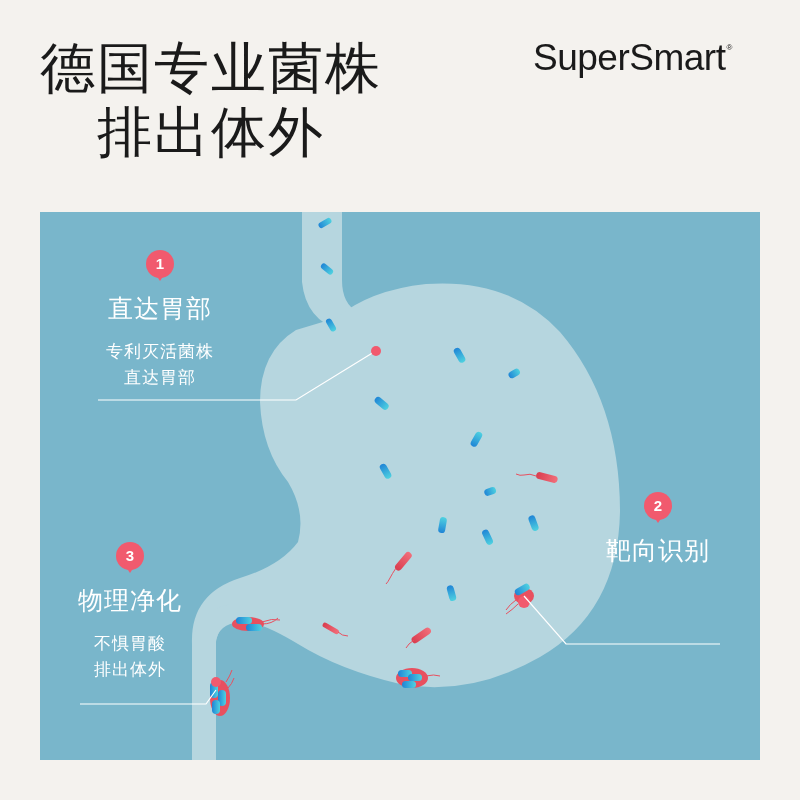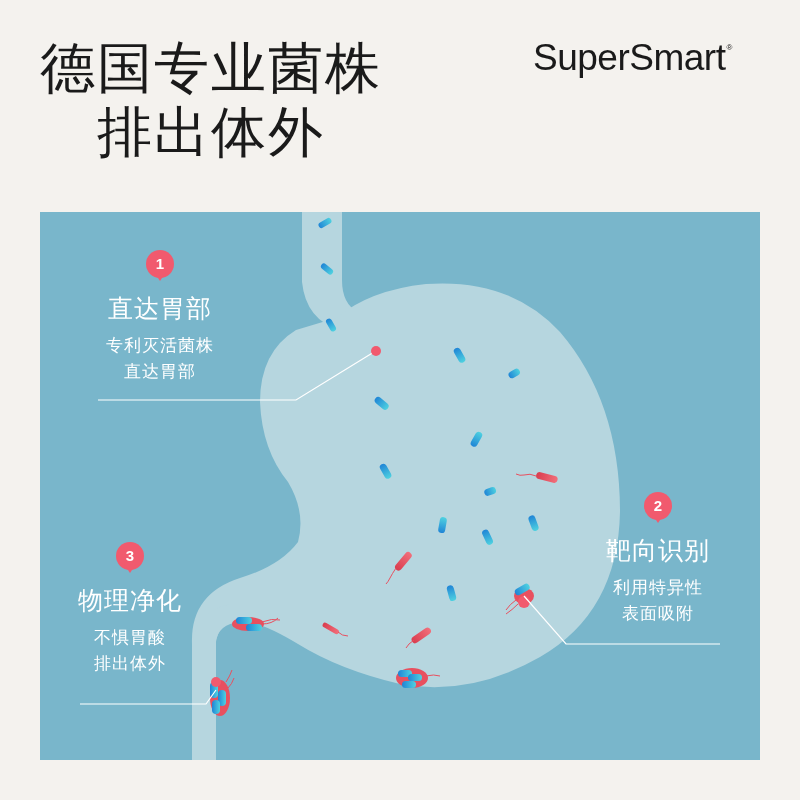--- a/index.html
+++ b/index.html
@@ -8,21 +8,21 @@
   .headline div{white-space:nowrap;text-align:center;}
   .brand{position:absolute;left:533px;top:37px;font-family:"Liberation Sans",sans-serif;font-size:37px;color:#1a1a1a;letter-spacing:-0.5px;}
   .brand sup{font-size:8px;vertical-align:top;position:relative;top:6px;margin-left:1px;}
   .panel{position:absolute;left:40px;top:212px;width:720px;height:548px;background:#79b6cb;overflow:hidden;}
   .panel svg.art{position:absolute;left:0;top:0;}
   .callout{position:absolute;text-align:center;color:#fff;width:200px;}
   .pin{width:28px;height:34px;margin:0 auto 8px;position:relative;}
   .pin .circle{width:28px;height:28px;border-radius:50%;background:#f15a6e;color:#fff;font-size:15px;font-weight:bold;line-height:28px;text-align:center;font-family:"Liberation Sans",sans-serif;}
   .pin .tip{position:absolute;left:8px;top:22px;width:0;height:0;border-left:6px solid transparent;border-right:6px solid transparent;border-top:9px solid #f15a6e;}
   .c-title{font-size:25px;line-height:34px;letter-spacing:1px;}
-  .c-sub{font-size:17px;line-height:26px;margin-top:6px;letter-spacing:1px;}
+  .c-sub{font-size:17px;line-height:26px;margin-top:12px;letter-spacing:1px;}
 </style>
 </head>
 <body>
 
 <div class="headline">
   <div>德国专业菌株</div>
   <div>排出体外</div>
 </div>
 
 <div class="brand"><span>SuperSmart</span><sup>®</sup></div>
@@ -123,24 +123,20 @@
       <div>直达胃部</div>
     </div>
   </div>
 
   <div class="callout" style="left:518px;top:280px;">
     <div class="pin">
         <div class="circle">2</div>
         <div class="tip"></div>
       </div>
     <div class="c-title">靶向识别</div>
-    <div class="c-sub">
-      <div>利用特异性</div>
-      <div>表面吸附</div>
-    </div>
   </div>
 
   <div class="callout" style="left:-10px;top:330px;">
     <div class="pin">
         <div class="circle">3</div>
         <div class="tip"></div>
       </div>
     <div class="c-title">物理净化</div>
     <div class="c-sub">
       <div>不惧胃酸</div>

